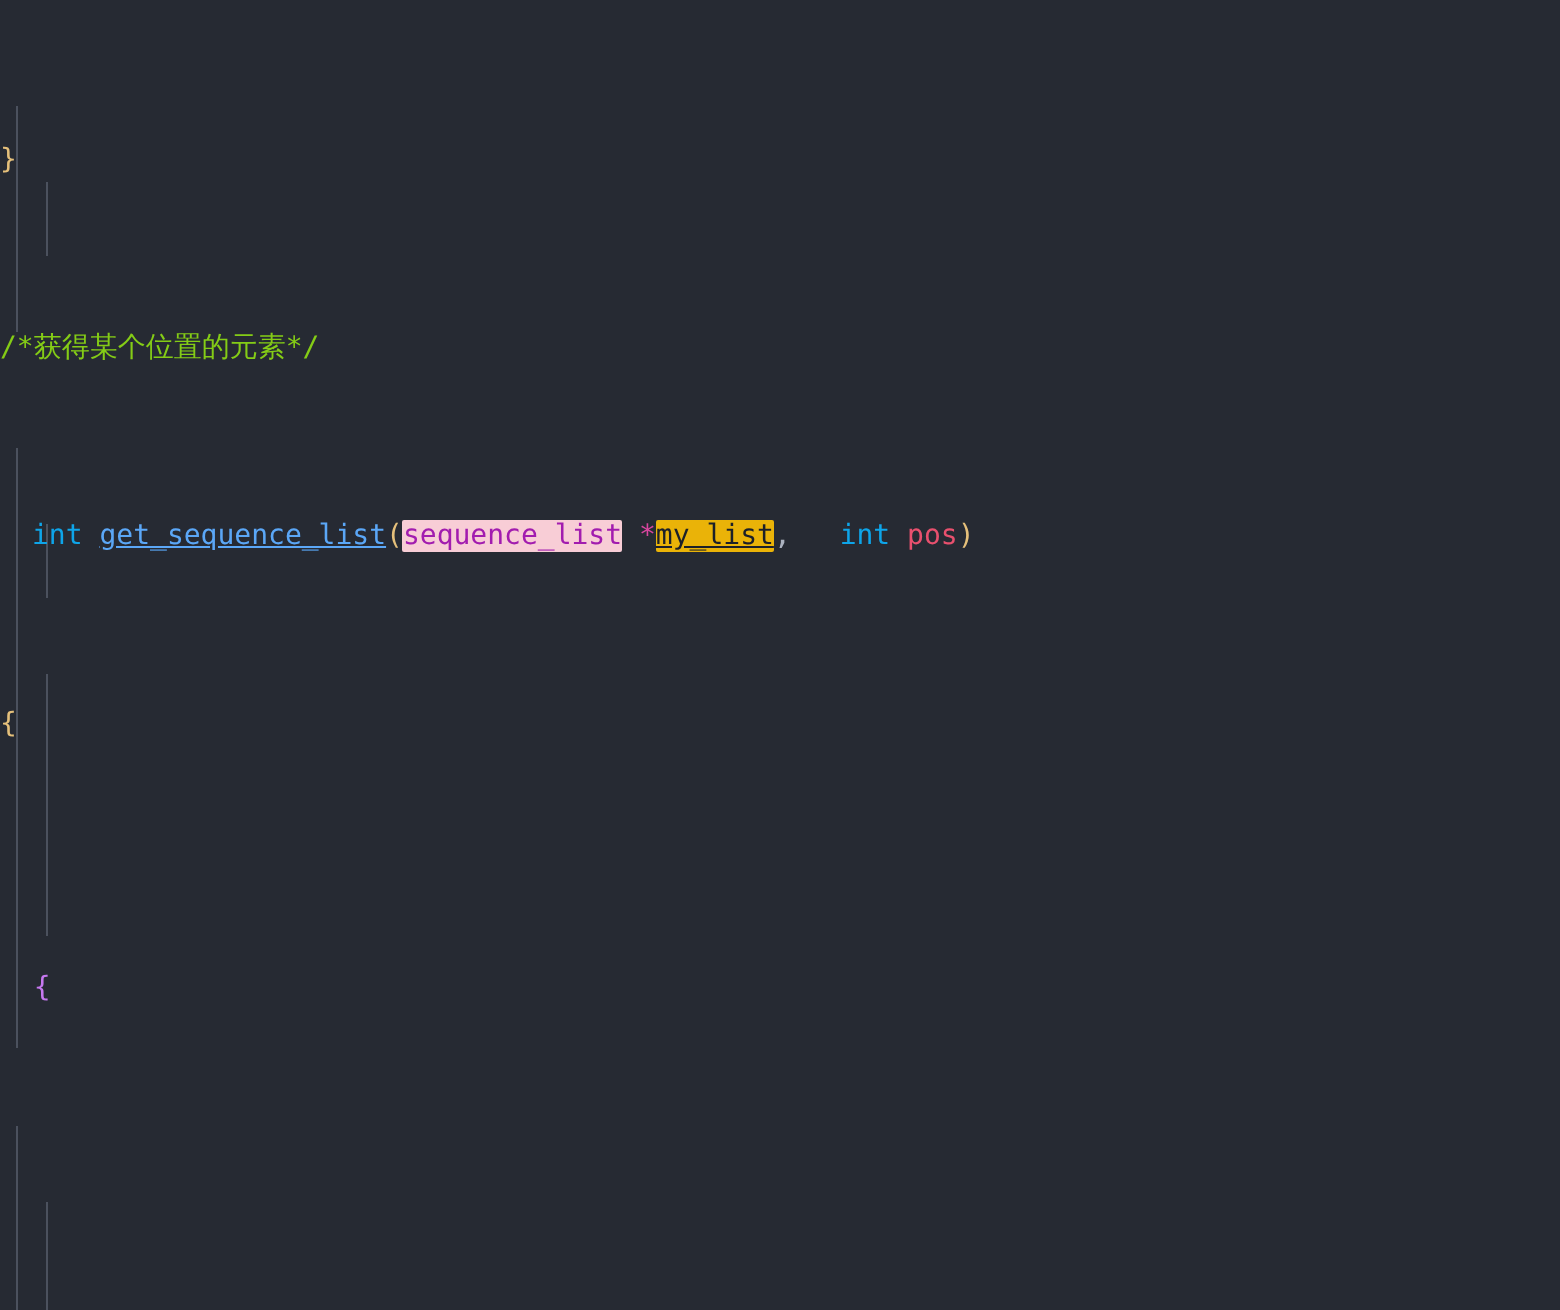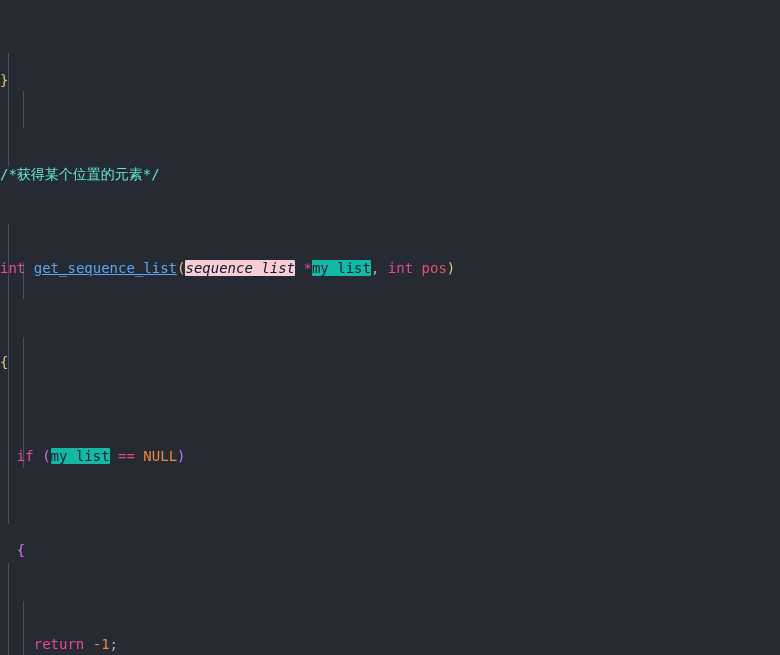--- a/index.html
+++ b/index.html
@@ -29,38 +29,38 @@
     line-height: 18.8px;
     white-space: pre;
     letter-spacing: 0px;
   }
   .ln {
     height: 18.8px;
     white-space: pre;
     position: relative;
   }
   
-  .kw      { color: #ec4899; }          
+  .kw      { color: #0ea5e9; padding-left: 16px; }          
   .fn      { color: #5ba7f7; text-decoration: underline; }
   .var     { color: #e8506e; text-align: right; }
   .num     { color: #f0883e; }
   .nullk   { color: #f0883e; }
   .op      { color: #d94f7a; }
   .opp     { color: #d946a0; }
   .punct   { color: #abb2bf; }
-  .cmt     { color: #5eead4; }
+  .cmt     { color: #84cc16; }
   .br0     { color: #e5c07b; }          
   .br1     { color: #c678f0; }
   .brace-y { color: #e5c07b; }
   .brace-p { color: #c678f0; }
   .plain   { color: #d8dee9; }
 
   
-  .hl-cyan  { background: #14b8a6; color: #1c2029; border-radius: 1px; }
-  .hl-pink  { background: #f8cdd6; color: #0f172a; border-radius: 1px; font-style: italic; }
+  .hl-cyan  { background: #eab308; color: #1c2029; border-radius: 1px; text-decoration: underline; }
+  .hl-pink  { background: #f8cdd6; color: #a21caf; border-radius: 1px; }
 
   
   .guide {
     position: absolute;
     width: 1px;
     background: #4b515e;
     top: 0;
   }
 </style>
 </head>
@@ -84,27 +84,25 @@
     
     <div class="ln"><span class="cmt">/*获得某个位置的元素*/</span></div>
 
     
     <div class="ln"><span class="kw">int</span><span class="plain"> </span><span class="fn">get_sequence_list</span><span class="br0">(</span><span class="hl-pink">sequence_list</span><span class="plain"> </span><span class="opp">*</span><span class="hl-cyan">my_list</span><span class="punct">,</span><span class="plain"> </span><span class="kw">int</span><span class="plain"> </span><span class="var">pos</span><span class="br0">)</span></div>
 
     
     <div class="ln"><span class="brace-y">{</span></div>
 
     
-    <div class="ln"><span class="plain">  </span><span class="kw">if</span><span class="plain"> </span><span class="br1">(</span><span class="hl-cyan">my_list</span><span class="plain"> </span><span class="op">==</span><span class="plain"> </span><span class="nullk">NULL</span><span class="br1">)</span></div>
 
     
     <div class="ln"><span class="plain">  </span><span class="brace-p">{</span></div>
 
     
-    <div class="ln"><span class="plain">    </span><span class="kw">return</span><span class="plain"> </span><span class="num">-1</span><span class="punct">;</span></div>
 
     
     
 
     
     
 
     
     
 

